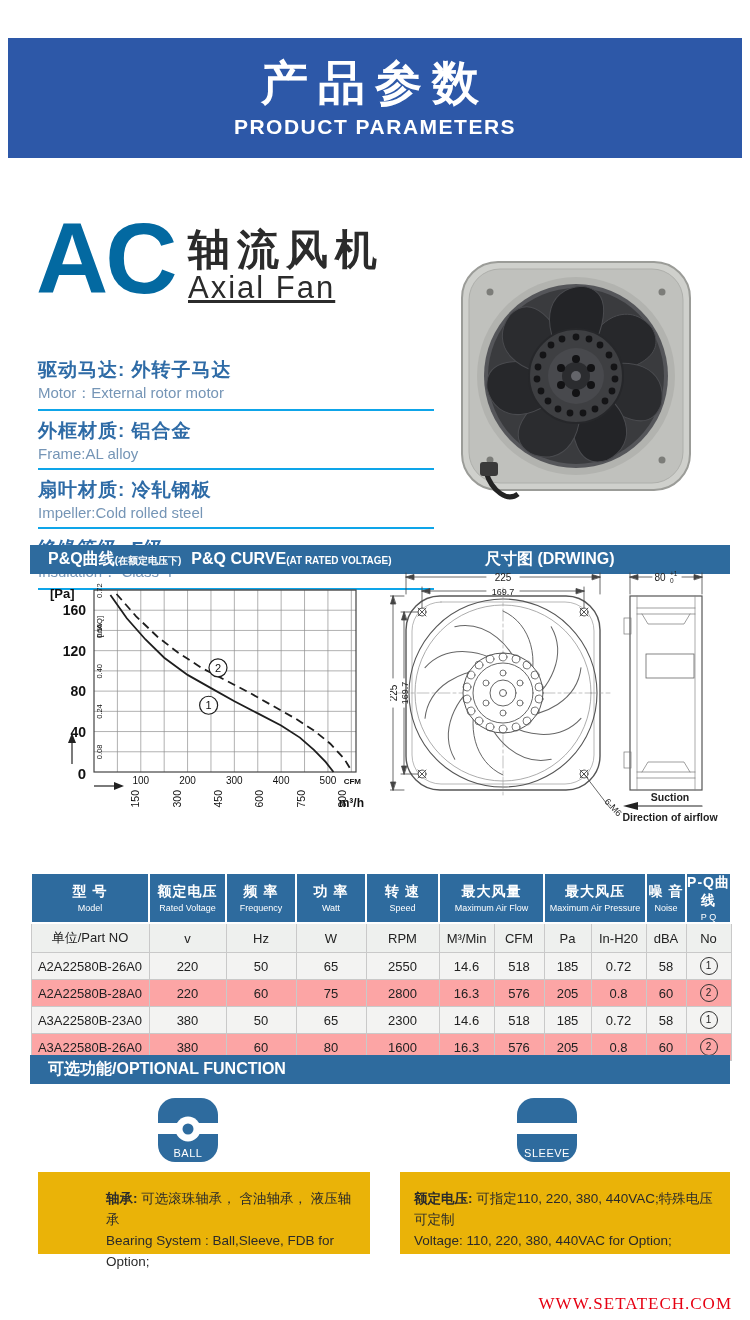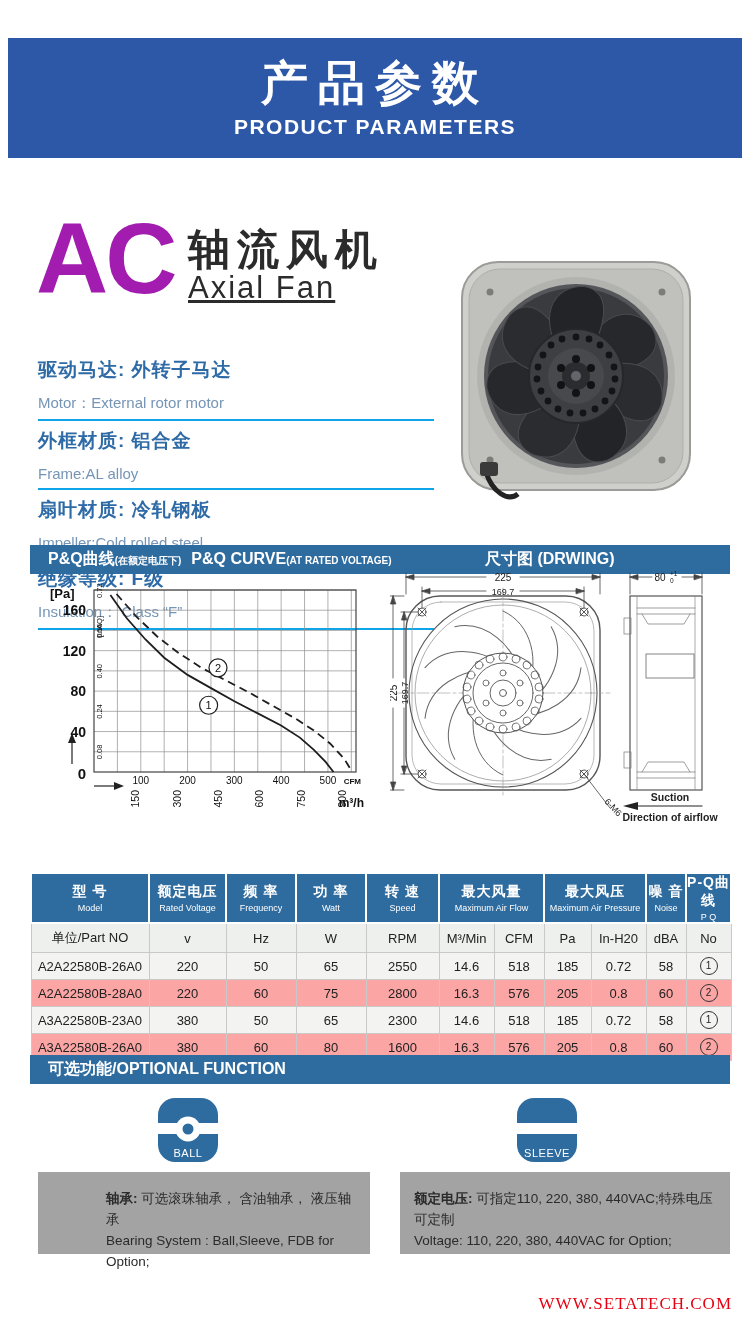--- a/index.html
+++ b/index.html
@@ -6,32 +6,32 @@
   .page{position:relative;width:750px;height:1320px;background:#fff;overflow:hidden;
         font-family:"Liberation Sans","DejaVu Sans",sans-serif;color:#333;}
 
   
   .banner{position:absolute;left:8px;top:38px;width:734px;height:120px;background:#2d58a8;
           display:flex;flex-direction:column;align-items:center;justify-content:center;}
   .banner-cn{color:#fff;font-size:47px;font-weight:bold;letter-spacing:10px;line-height:1.1;}
   .banner-en{color:#fff;font-size:21px;font-weight:bold;letter-spacing:1.5px;margin-top:6px;}
 
   
-  .ac-series{position:absolute;left:36px;top:212px;font-size:100px;font-weight:bold;color:#a21caf;
+  .ac-series{position:absolute;left:36px;top:212px;font-size:100px;font-weight:bold;color:#0369a1;
              line-height:0.92;letter-spacing:-3px;}
   .prod-cn{position:absolute;left:188px;top:222px;font-size:42px;font-weight:bold;color:#2b2b2b;letter-spacing:7px;}
   .prod-en{position:absolute;left:188px;top:270px;font-size:31px;color:#2b2b2b;letter-spacing:2px;text-decoration:underline;}
   .size-badge{position:absolute;left:38px;top:313px;background:#26689c;color:#fff;
               font-size:24px;font-weight:bold;padding:3px 26px 5px 14px;letter-spacing:1px;}
 
   
   .spec-list{position:absolute;left:38px;top:350px;width:396px;}
   .spec-item{border-bottom:2px solid #0ea5e9;padding:7px 0 6px 0;}
   .spec-cn{font-size:19px;font-weight:bold;color:#2e6ba6;letter-spacing:1px;}
-  .spec-en{font-size:15px;color:#7595b6;margin-top:11px;}
+  .spec-en{font-size:15px;color:#7595b6;margin-top:1px;}
 
   
   .fan-photo{position:absolute;left:452px;top:248px;}
 
   
   .sec-bar{position:absolute;left:30px;width:700px;height:29px;background:#2e6b9e;color:#fff;
            display:flex;align-items:center;padding:4px;box-sizing:border-box;}
   .sec-bar .bar-pad{padding-left:14px;display:flex;align-items:baseline;white-space:nowrap;}
   .bar-main{font-size:16px;font-weight:bold;}
   .bar-sub{font-size:10px;font-weight:bold;}
@@ -58,21 +58,21 @@
 
   
   .opt-icon{position:absolute;width:60px;height:64px;background:#2e6b9e;border-radius:17px;top:1098px;}
   .stripe{position:absolute;left:0;right:0;top:25px;height:11px;background:#fff;}
   .ball-ring{position:absolute;left:50%;top:30.5px;transform:translate(-50%,-50%);
              width:25px;height:25px;border-radius:50%;background:#fff;}
   .ball-ring::after{content:"";position:absolute;inset:7px;background:#2e6b9e;border-radius:50%;}
   .opt-label{position:absolute;bottom:3px;width:100%;text-align:center;color:#fff;font-size:11px;letter-spacing:0.5px;}
 
   
-  .note-box{position:absolute;top:1172px;height:82px;background:#a3a3a3;box-sizing:border-box;padding:17px 10px 0 68px;}
+  .note-box{position:absolute;top:1172px;height:82px;background:#eab308;box-sizing:border-box;padding:17px 10px 0 68px;}
   .note-a{left:38px;width:332px;}
   .note-b{left:400px;width:330px;padding-left:14px;}
   .note-line{font-size:13.5px;color:#2b2b2b;line-height:1.55;}
   .note-bold{font-weight:bold;}
 
   
   .site-url{position:absolute;right:18px;top:1294px;color:#e60012;font-size:17px;
             font-family:"Liberation Serif","DejaVu Serif",serif;letter-spacing:1px;}
   svg text{font-family:"Liberation Sans","DejaVu Sans",sans-serif;}
 </style>

